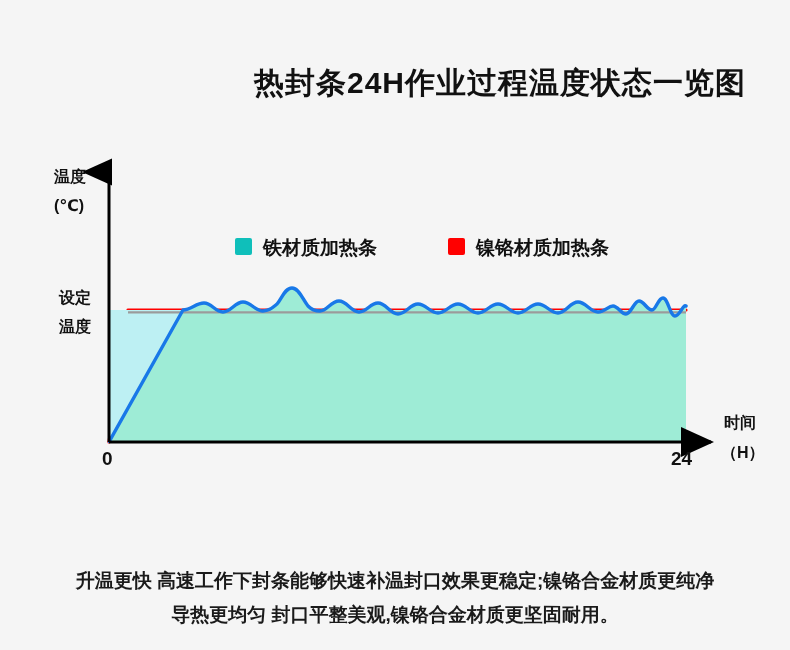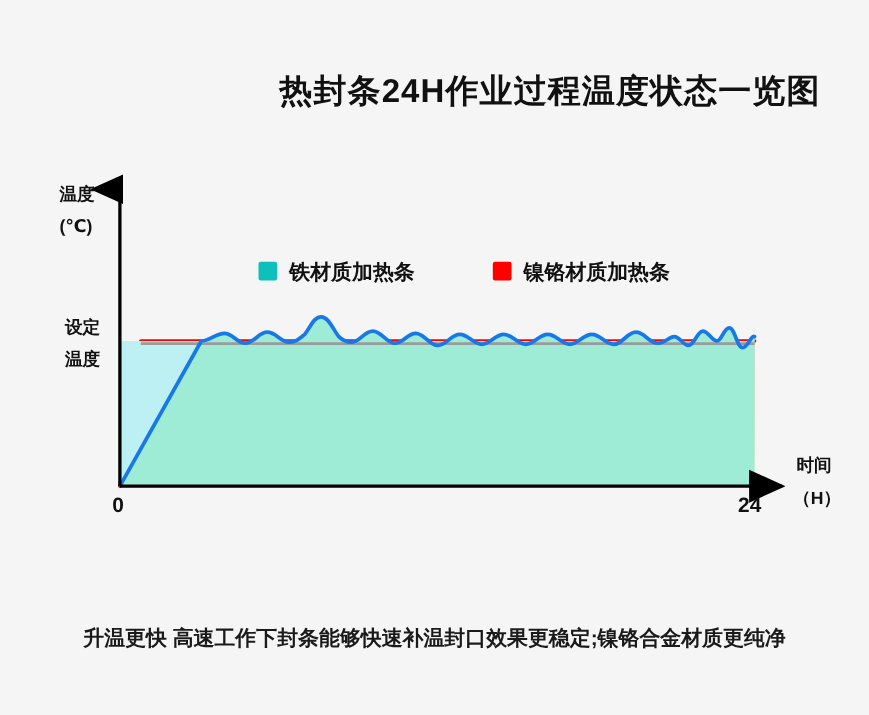--- a/index.html
+++ b/index.html
@@ -154,13 +154,14 @@
       <g>
         <rect x="432" y="98" width="17" height="17" rx="2" fill="#ff0000"></rect>
         <text class="legend-text" x="460" y="114">镍铬材质加热条</text>
       </g>
     </g>
   </svg>
 </div>
 
 <div id="caption">
   <div>升温更快 高速工作下封条能够快速补温封口效果更稳定;镍铬合金材质更纯净</div>
+  <div>导热更均匀 封口平整美观,镍铬合金材质更坚固耐用。</div>
 </div>
 
 </body></html>

